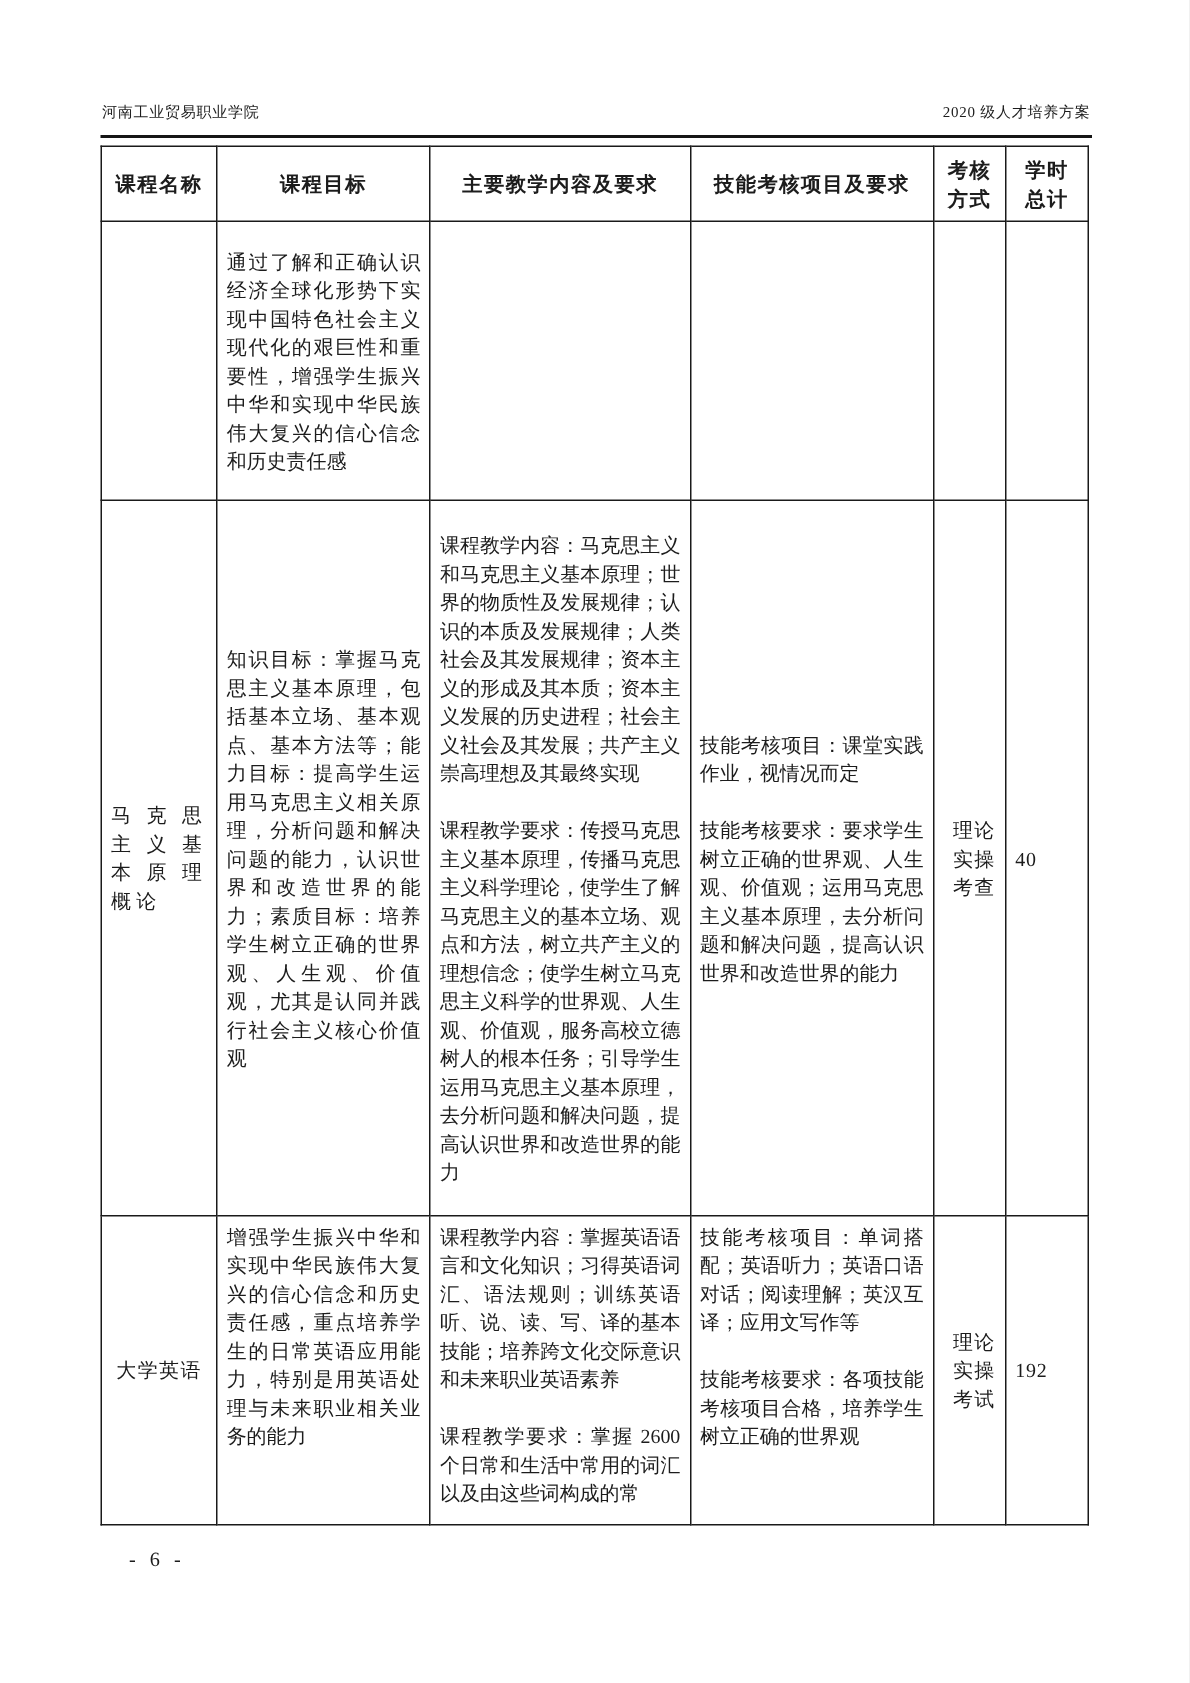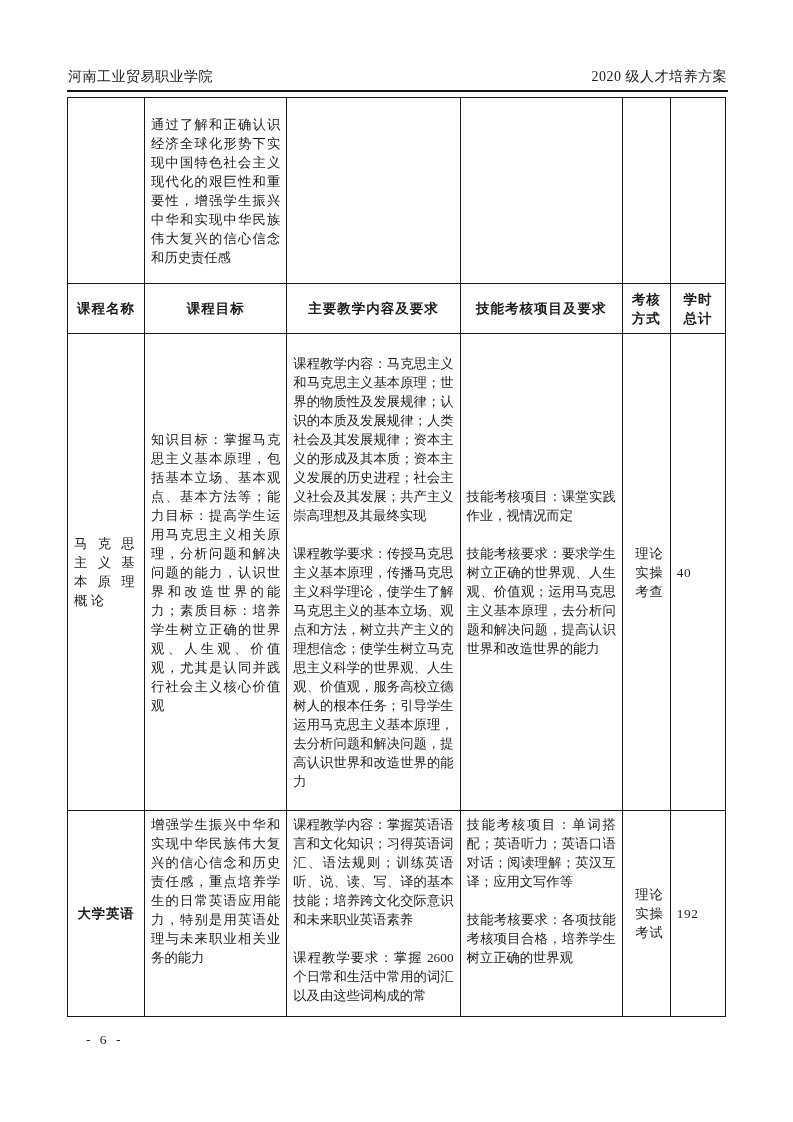--- a/index.html
+++ b/index.html
@@ -13,21 +13,21 @@
     color: #1c1c1c;
     overflow: hidden;
   }
   .running-head {
     position: absolute;
     left: 68px;
     top: 68px;
     width: 659px;
     display: flex;
     justify-content: space-between;
-    font-size: 14px;
+    font-size: 10px;
     letter-spacing: 0.5px;
     gap: 47px;
   }
   .head-rule {
     position: absolute;
     left: 67px;
     top: 90px;
     width: 661px;
     height: 2px;
     background: #151515;
@@ -70,21 +70,21 @@
   .just { text-align: justify; text-justify: inter-ideograph; }
   .course-name-cell {
     text-align: justify;
     text-justify: inter-ideograph;
     text-align-last: left;
     letter-spacing: 3.5px;
     line-height: 22px;
     padding-left: 8px;
     padding-right: 4px;
   }
-  .course-name-cell.single { text-align: right; text-align-last: center; letter-spacing: 1px; padding-left: 2px; padding-right: 2px; font-weight: bold;}
+  .course-name-cell.single { text-align: right; text-align-last: center; letter-spacing: 1px; padding-left: 2px; padding-right: 2px;}
   .method-cell {
     text-align: right;
     white-space: pre-line;
     line-height: 21px;
     letter-spacing: 1px;
     padding: 2px;
   }
   .hours-cell { text-align: left; letter-spacing: 0.5px; }
   .cellblock p { margin: 0; font-family: Liberation Serif, serif; }
   .cellblock p + p { margin-top: 19px; }
@@ -112,38 +112,38 @@
     <table class="course-table">
       <colgroup>
         <col class="c-name">
           <col class="c-goal">
           <col class="c-content">
         <col class="c-skill">
           <col class="c-method">
           <col class="c-hours">
       </colgroup>
       <tbody>
-          <tr style="height:186px;">
-        <td class="cell course-name-cell single"></td>
-        <td class="cell just">通过了解和正确认识经济全球化形势下实现中国特色社会主义现代化的艰巨性和重要性，增强学生振兴中华和实现中华民族伟大复兴的信心信念和历史责任感</td>
-        <td class="cell"></td>
-        <td class="cell"></td>
-        <td class="cell method-cell"></td>
-        <td class="cell hours-cell"></td>
-      </tr>
-
-      <tr style="height:50px;">
+          <tr style="height:50px;">
         <th>课程名称</th>
         <th>课程目标</th>
         <th>主要教学内容及要求</th>
         <th>技能考核项目及要求</th>
         <th>考核
 方式</th>
         <th>学时
 总计</th>
+      </tr>
+
+      <tr style="height:186px;">
+        <td class="cell course-name-cell single"></td>
+        <td class="cell just">通过了解和正确认识经济全球化形势下实现中国特色社会主义现代化的艰巨性和重要性，增强学生振兴中华和实现中华民族伟大复兴的信心信念和历史责任感</td>
+        <td class="cell"></td>
+        <td class="cell"></td>
+        <td class="cell method-cell"></td>
+        <td class="cell hours-cell"></td>
       </tr>
 
       <tr style="height:477px;">
         <td class="cell course-name-cell">马克思主义基本原理概论</td>
         <td class="cell just">知识目标：掌握马克思主义基本原理，包括基本立场、基本观点、基本方法等；能力目标：提高学生运用马克思主义相关原理，分析问题和解决问题的能力，认识世界和改造世界的能力；素质目标：培养学生树立正确的世界观、人生观、价值观，尤其是认同并践行社会主义核心价值观</td>
         <td class="cell just">
           <div class="cellblock">
             <p>课程教学内容：马克思主义和马克思主义基本原理；世界的物质性及发展规律；认识的本质及发展规律；人类社会及其发展规律；资本主义的形成及其本质；资本主义发展的历史进程；社会主义社会及其发展；共产主义崇高理想及其最终实现</p>
             <p>课程教学要求：传授马克思主义基本原理，传播马克思主义科学理论，使学生了解马克思主义的基本立场、观点和方法，树立共产主义的理想信念；使学生树立马克思主义科学的世界观、人生观、价值观，服务高校立德树人的根本任务；引导学生运用马克思主义基本原理，去分析问题和解决问题，提高认识世界和改造世界的能力</p>
           </div>

